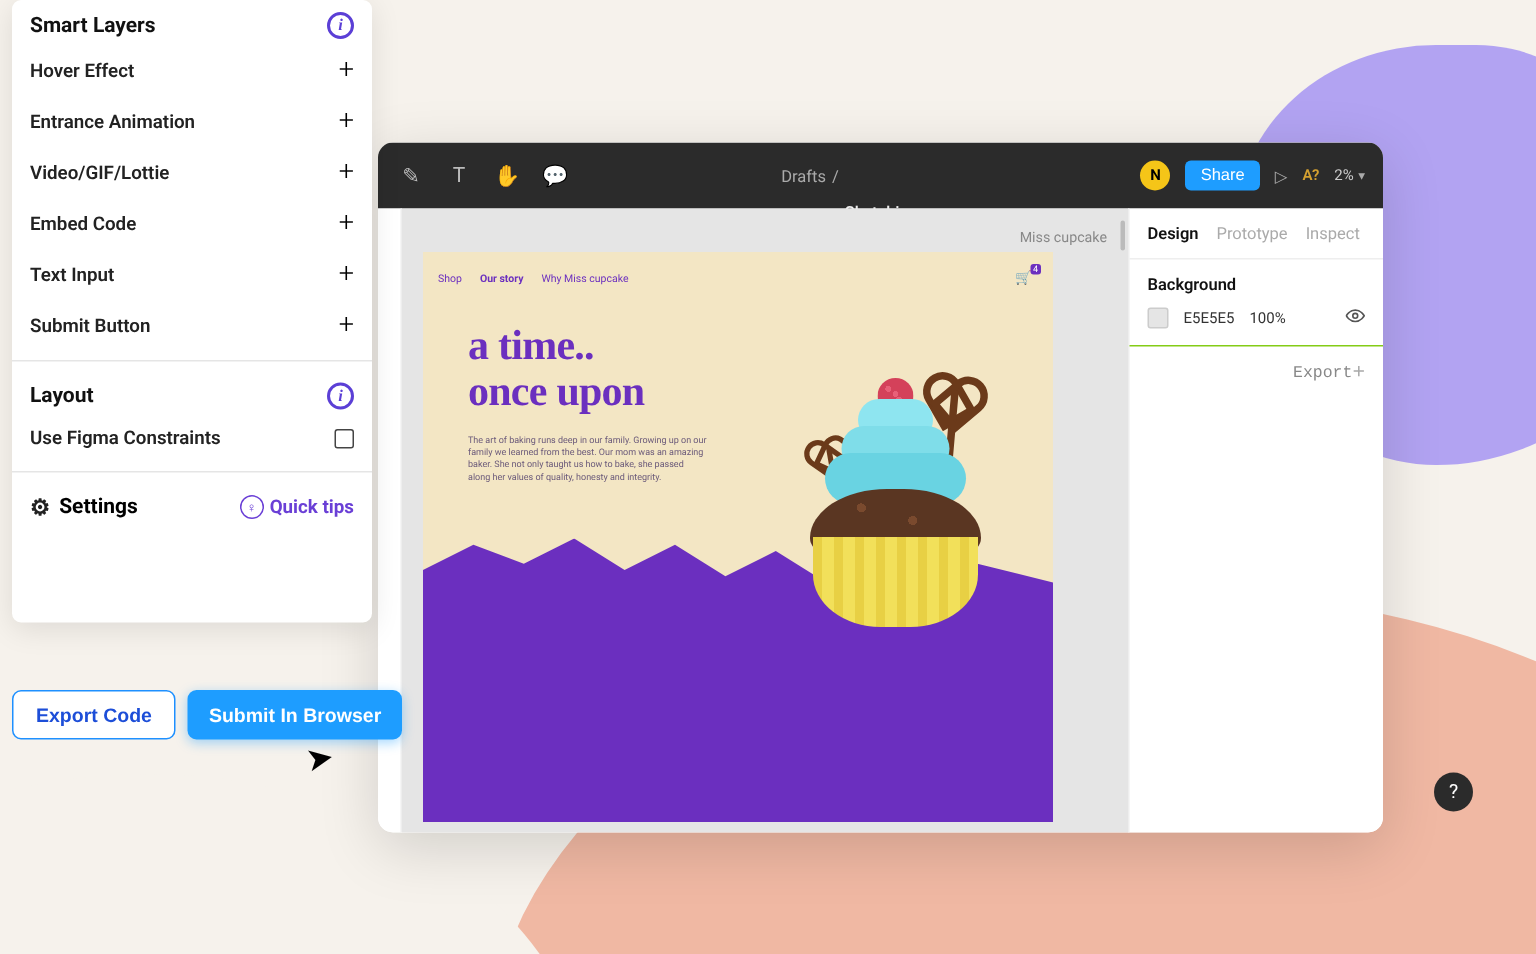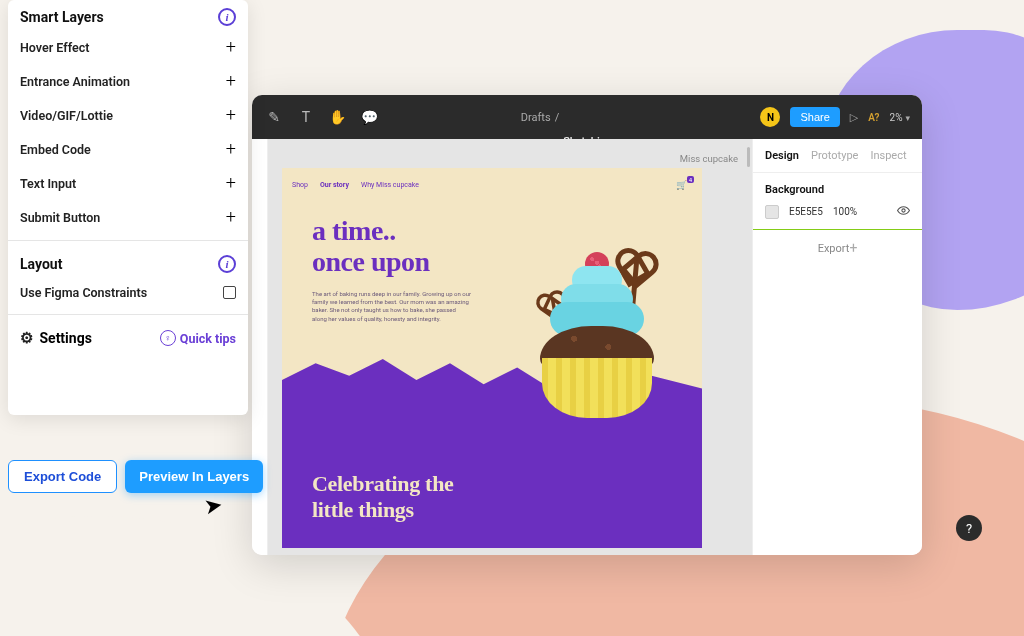--- a/index.html
+++ b/index.html
@@ -368,21 +368,21 @@
     border-bottom: 1px solid #eee;
   }
   .insp-tab { color: #aaa; cursor: pointer; }
   .insp-tab.active { color: #111; font-weight: 600; }
   .insp-section { padding: 10px 12px; border-bottom: 1px solid #84cc16; }
   .insp-title { font-weight: 600; font-size: 11px; color: #111; margin-bottom: 8px; }
   .bg-row { display: flex; align-items: center; gap: 10px; font-size: 10px; color: #333; }
   .swatch { width: 14px; height: 14px; background: #e5e5e5; border: 1px solid #ccc; border-radius: 2px; }
   .eye-icon { margin-left: auto; }
   .eye-icon svg { width: 13px; height: 13px; }
-  .export-row { display: flex; justify-content: center; align-items: center; padding: 10px 12px; font-size: 11px; color: #888; }
+  .export-row { display: flex; justify-content: flex-end; align-items: center; padding: 10px 12px; font-size: 11px; color: #888; font-family: Liberation Mono, monospace; }
   .tiny-plus { font-size: 14px; color: #aaa; }
 
   .help-fab {
     position: absolute;
     right: 42px;
     bottom: 95px;
     width: 26px;
     height: 26px;
     background: #2b2b2b;
     color: #fff;
@@ -448,21 +448,21 @@
     </div>
     <div class="quick-tips">
       <span class="bulb-icon">♀</span>
       <span>Quick tips</span>
     </div>
   </div>
 </div>
 
 <div class="panel-footer">
   <button class="btn-outline">Export Code</button>
-  <button class="btn-primary">Preview In Layers</button>
+  <button class="btn-primary">Submit In Browser</button>
 </div>
 <div class="cursor-arrow">➤</div>
 
 <div class="app-window">
   <div class="topbar">
     <div class="left">
       <span class="tool-icon">✎</span>
       <span class="tool-icon">T</span>
       <span class="tool-icon">✋</span>
       <span class="tool-icon">💬</span>
@@ -492,24 +492,20 @@
           <span class="frame-cart">🛒<span class="cart-badge">4</span></span>
         </div>
         <div class="hero-text">
           <div class="hero-title">
             <div>a time..</div>
             <div>once upon</div>
           </div>
           <div class="hero-body">The art of baking runs deep in our family. Growing up on our family we learned from the best. Our mom was an amazing baker. She not only taught us how to bake, she passed along her values of quality, honesty and integrity.</div>
         </div>
         <div class="wave"></div>
-        <div class="celebrate">
-          <div>Celebrating the</div>
-          <div>little things</div>
-        </div>
         <div class="cupcake">
           <div class="heart h-right">
               <div class="heart-stem"></div>
             </div>
           <div class="heart h-left">
               <div class="heart-stem"></div>
             </div>
           <div class="frosting">
             <div class="berry"></div>
             <div class="frost-layer f3"></div>

